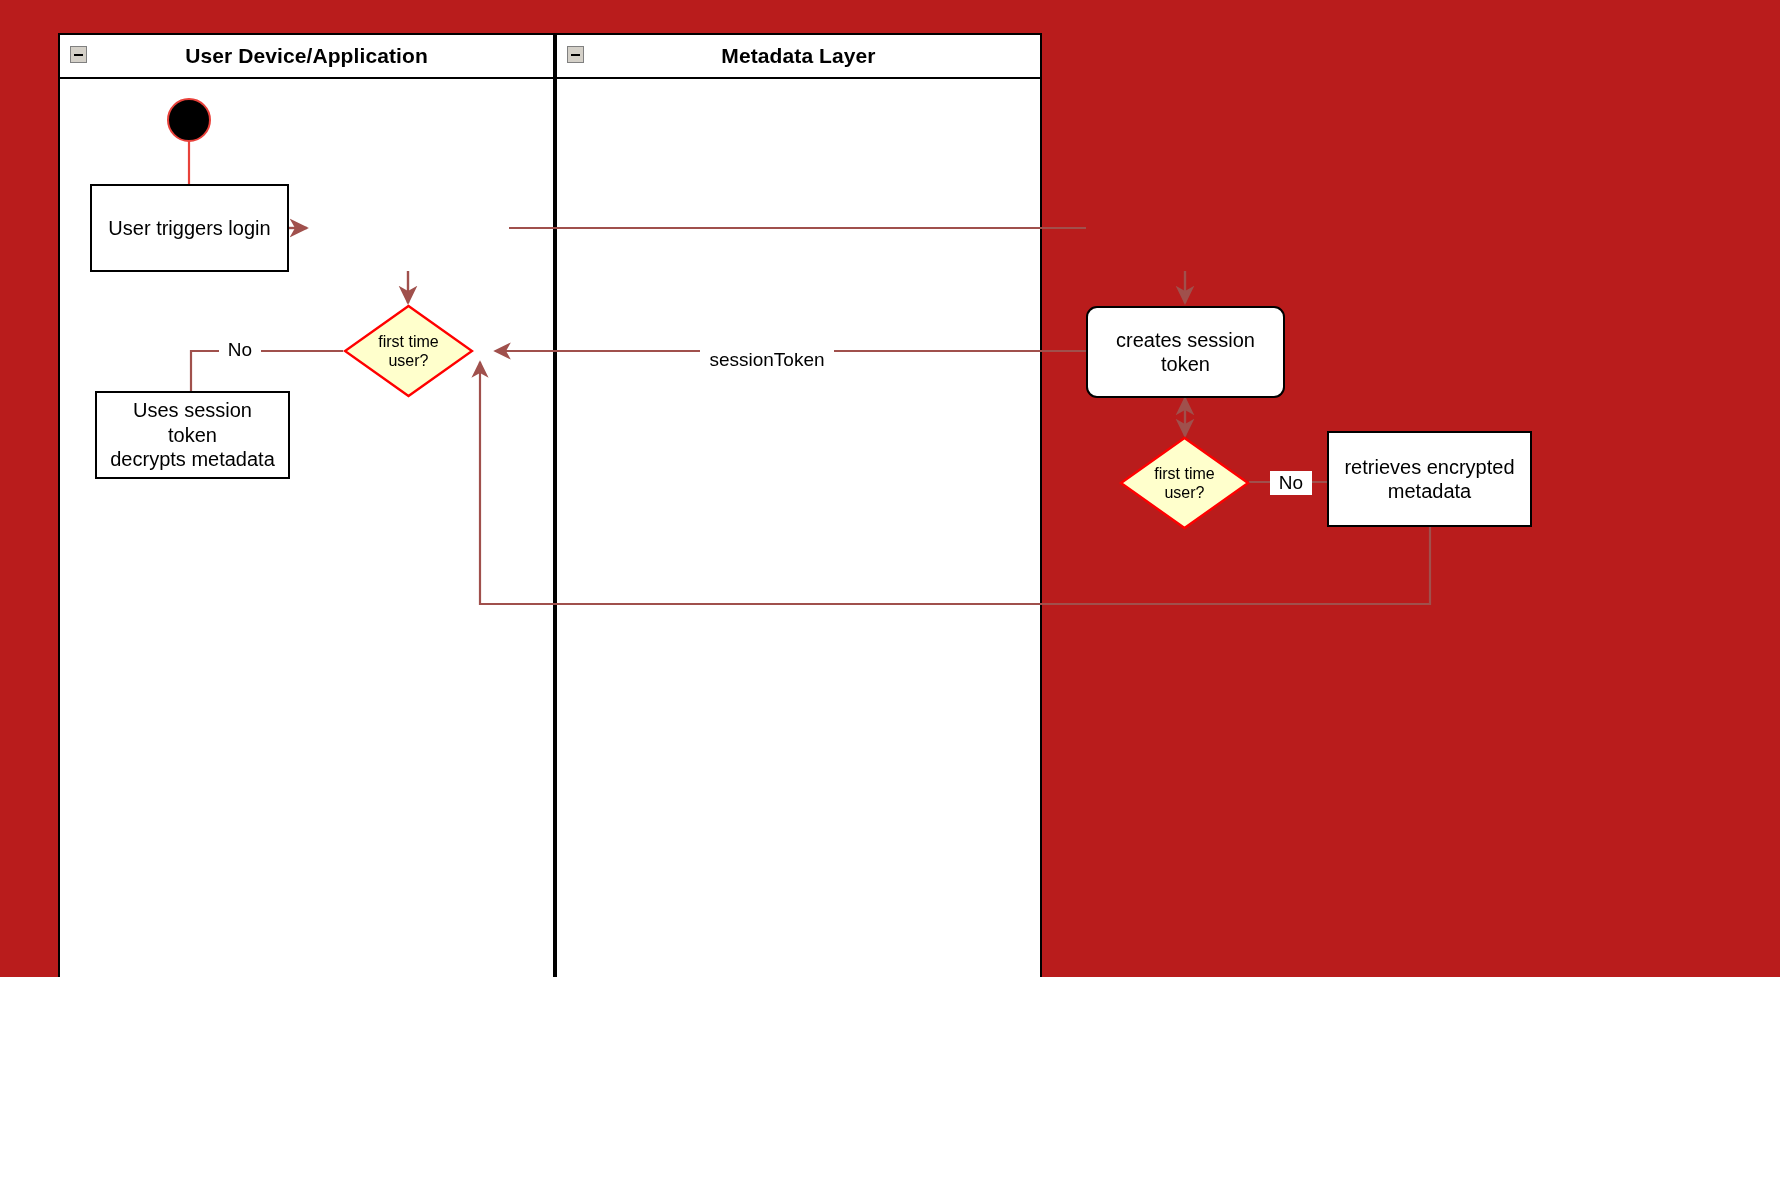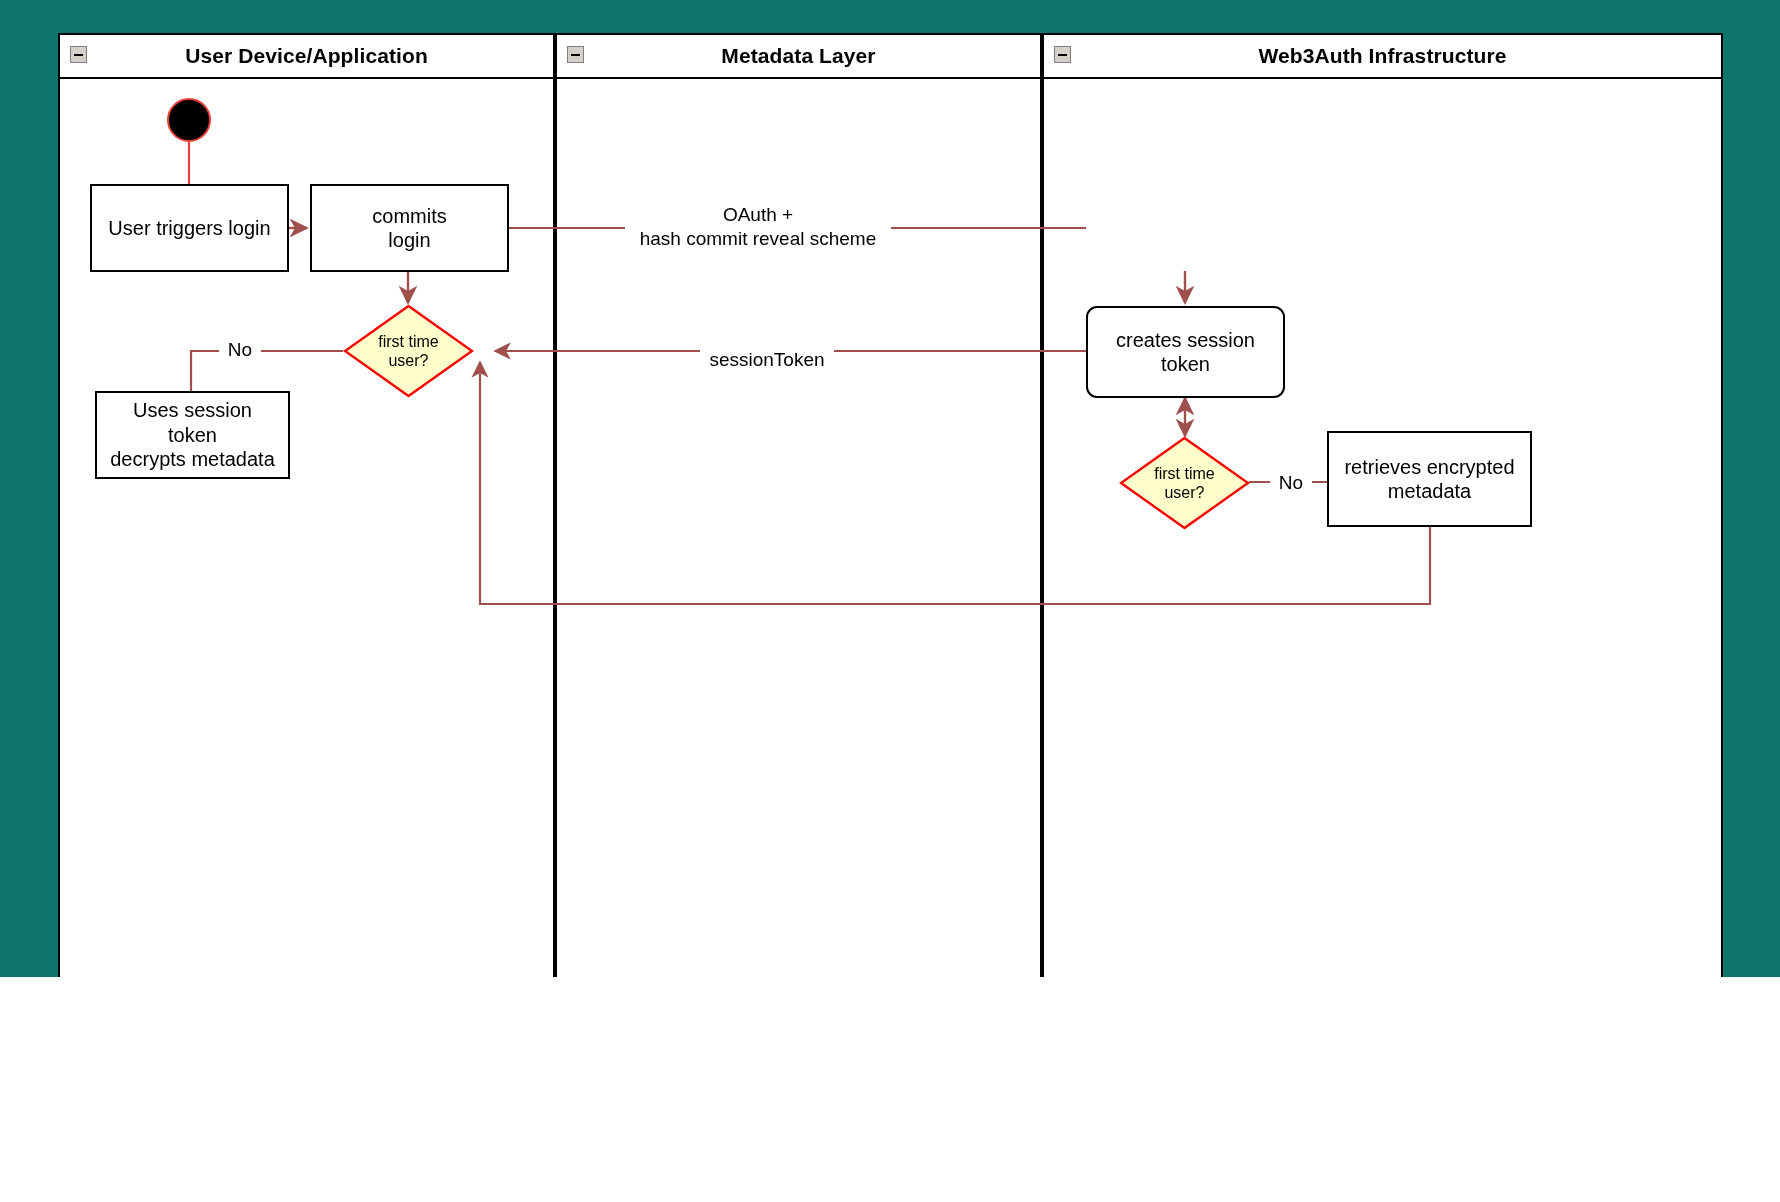--- a/index.html
+++ b/index.html
@@ -5,21 +5,21 @@
   html, body {
     margin: 0;
     padding: 0;
     background: #ffffff;
     font-family: "Liberation Sans", sans-serif;
   }
   #canvas {
     position: relative;
     width: 1780px;
     height: 977px;
-    background: #0f766e;
+    background: #b91c1c;
     overflow: hidden;
   }
 
   
   .lane {
     position: absolute;
     box-sizing: border-box;
     border: 2px solid #000000;
     background: #ffffff;
   }
@@ -152,28 +152,20 @@
 
   <div class="lane" style="left:555px; top:33px; width:487px; height:1027px;">
     <div class="lane-header">
       <span class="collapse-icon">
           <span class="bar"></span>
         </span>
       <span class="lane-title">Metadata Layer</span>
     </div>
   </div>
 
-  <div class="lane" style="left:1042px; top:33px; width:681px; height:1027px;">
-    <div class="lane-header">
-      <span class="collapse-icon">
-          <span class="bar"></span>
-        </span>
-      <span class="lane-title">Web3Auth Infrastructure</span>
-    </div>
-  </div>
 
   <svg id="connectors">
     <defs>
       <marker id="arrow" markerWidth="9" markerHeight="9" refX="7.2" refY="4.5" orient="auto" markerUnits="strokeWidth">
         <path d="M0,0.6 L8,4.5 L0,8.4 L2.2,4.5 Z" fill="#a0504c"></path>
       </marker>
       <marker id="arrowback" markerWidth="9" markerHeight="9" refX="1.8" refY="4.5" orient="auto" markerUnits="strokeWidth">
         <path d="M9,0.6 L1,4.5 L9,8.4 L6.8,4.5 Z" fill="#a0504c"></path>
       </marker>
     </defs>
@@ -206,22 +198,20 @@
     <path d="M1249,482 L1327,482" stroke="#a0504c" stroke-width="2.2" fill="none"></path>
 
     
     <path d="M1430,527 L1430,604 L480,604 L480,362" stroke="#a0504c" stroke-width="2.2" fill="none" marker-end="url(#arrow)"></path>
   </svg>
 
   <div class="start-node" style="left:167px; top:98px; width:44px; height:44px;"></div>
 
   <div class="node" style="left:90px; top:184px; width:199px; height:88px;">User triggers login</div>
 
-  <div class="node" style="left:310px; top:184px; width:199px; height:88px;">commits
-login</div>
 
   <div class="diamond-wrap" style="left:343px; top:304px; width:131px; height:94px;">
     <svg width="131" height="94">
       <polygon points="65.5,2 129,47 65.5,92 2,47" fill="#ffffcc" stroke="#ff0000" stroke-width="2.4"></polygon>
     </svg>
     <div class="diamond-label">first time
 user?</div>
   </div>
 
   <div class="node" style="left:95px; top:391px; width:195px; height:88px;">Uses session
@@ -236,22 +226,20 @@
     <svg width="131" height="94">
       <polygon points="65.5,2 129,47 65.5,92 2,47" fill="#ffffcc" stroke="#ff0000" stroke-width="2.4"></polygon>
     </svg>
     <div class="diamond-label">first time
 user?</div>
   </div>
 
   <div class="node" style="left:1327px; top:431px; width:205px; height:96px;">retrieves encrypted
 metadata</div>
 
-  <div class="edge-label" style="left:625px; top:203px; width:260px;">OAuth +
-hash commit reveal scheme</div>
 
   <div class="edge-label" style="left:700px; top:348px; width:128px;">sessionToken</div>
 
   <div class="edge-label" style="left:219px; top:338px; width:36px;">No</div>
 
   <div class="edge-label" style="left:1270px; top:471px; width:36px;">No</div>
 
 </div>
 
 </body></html>

